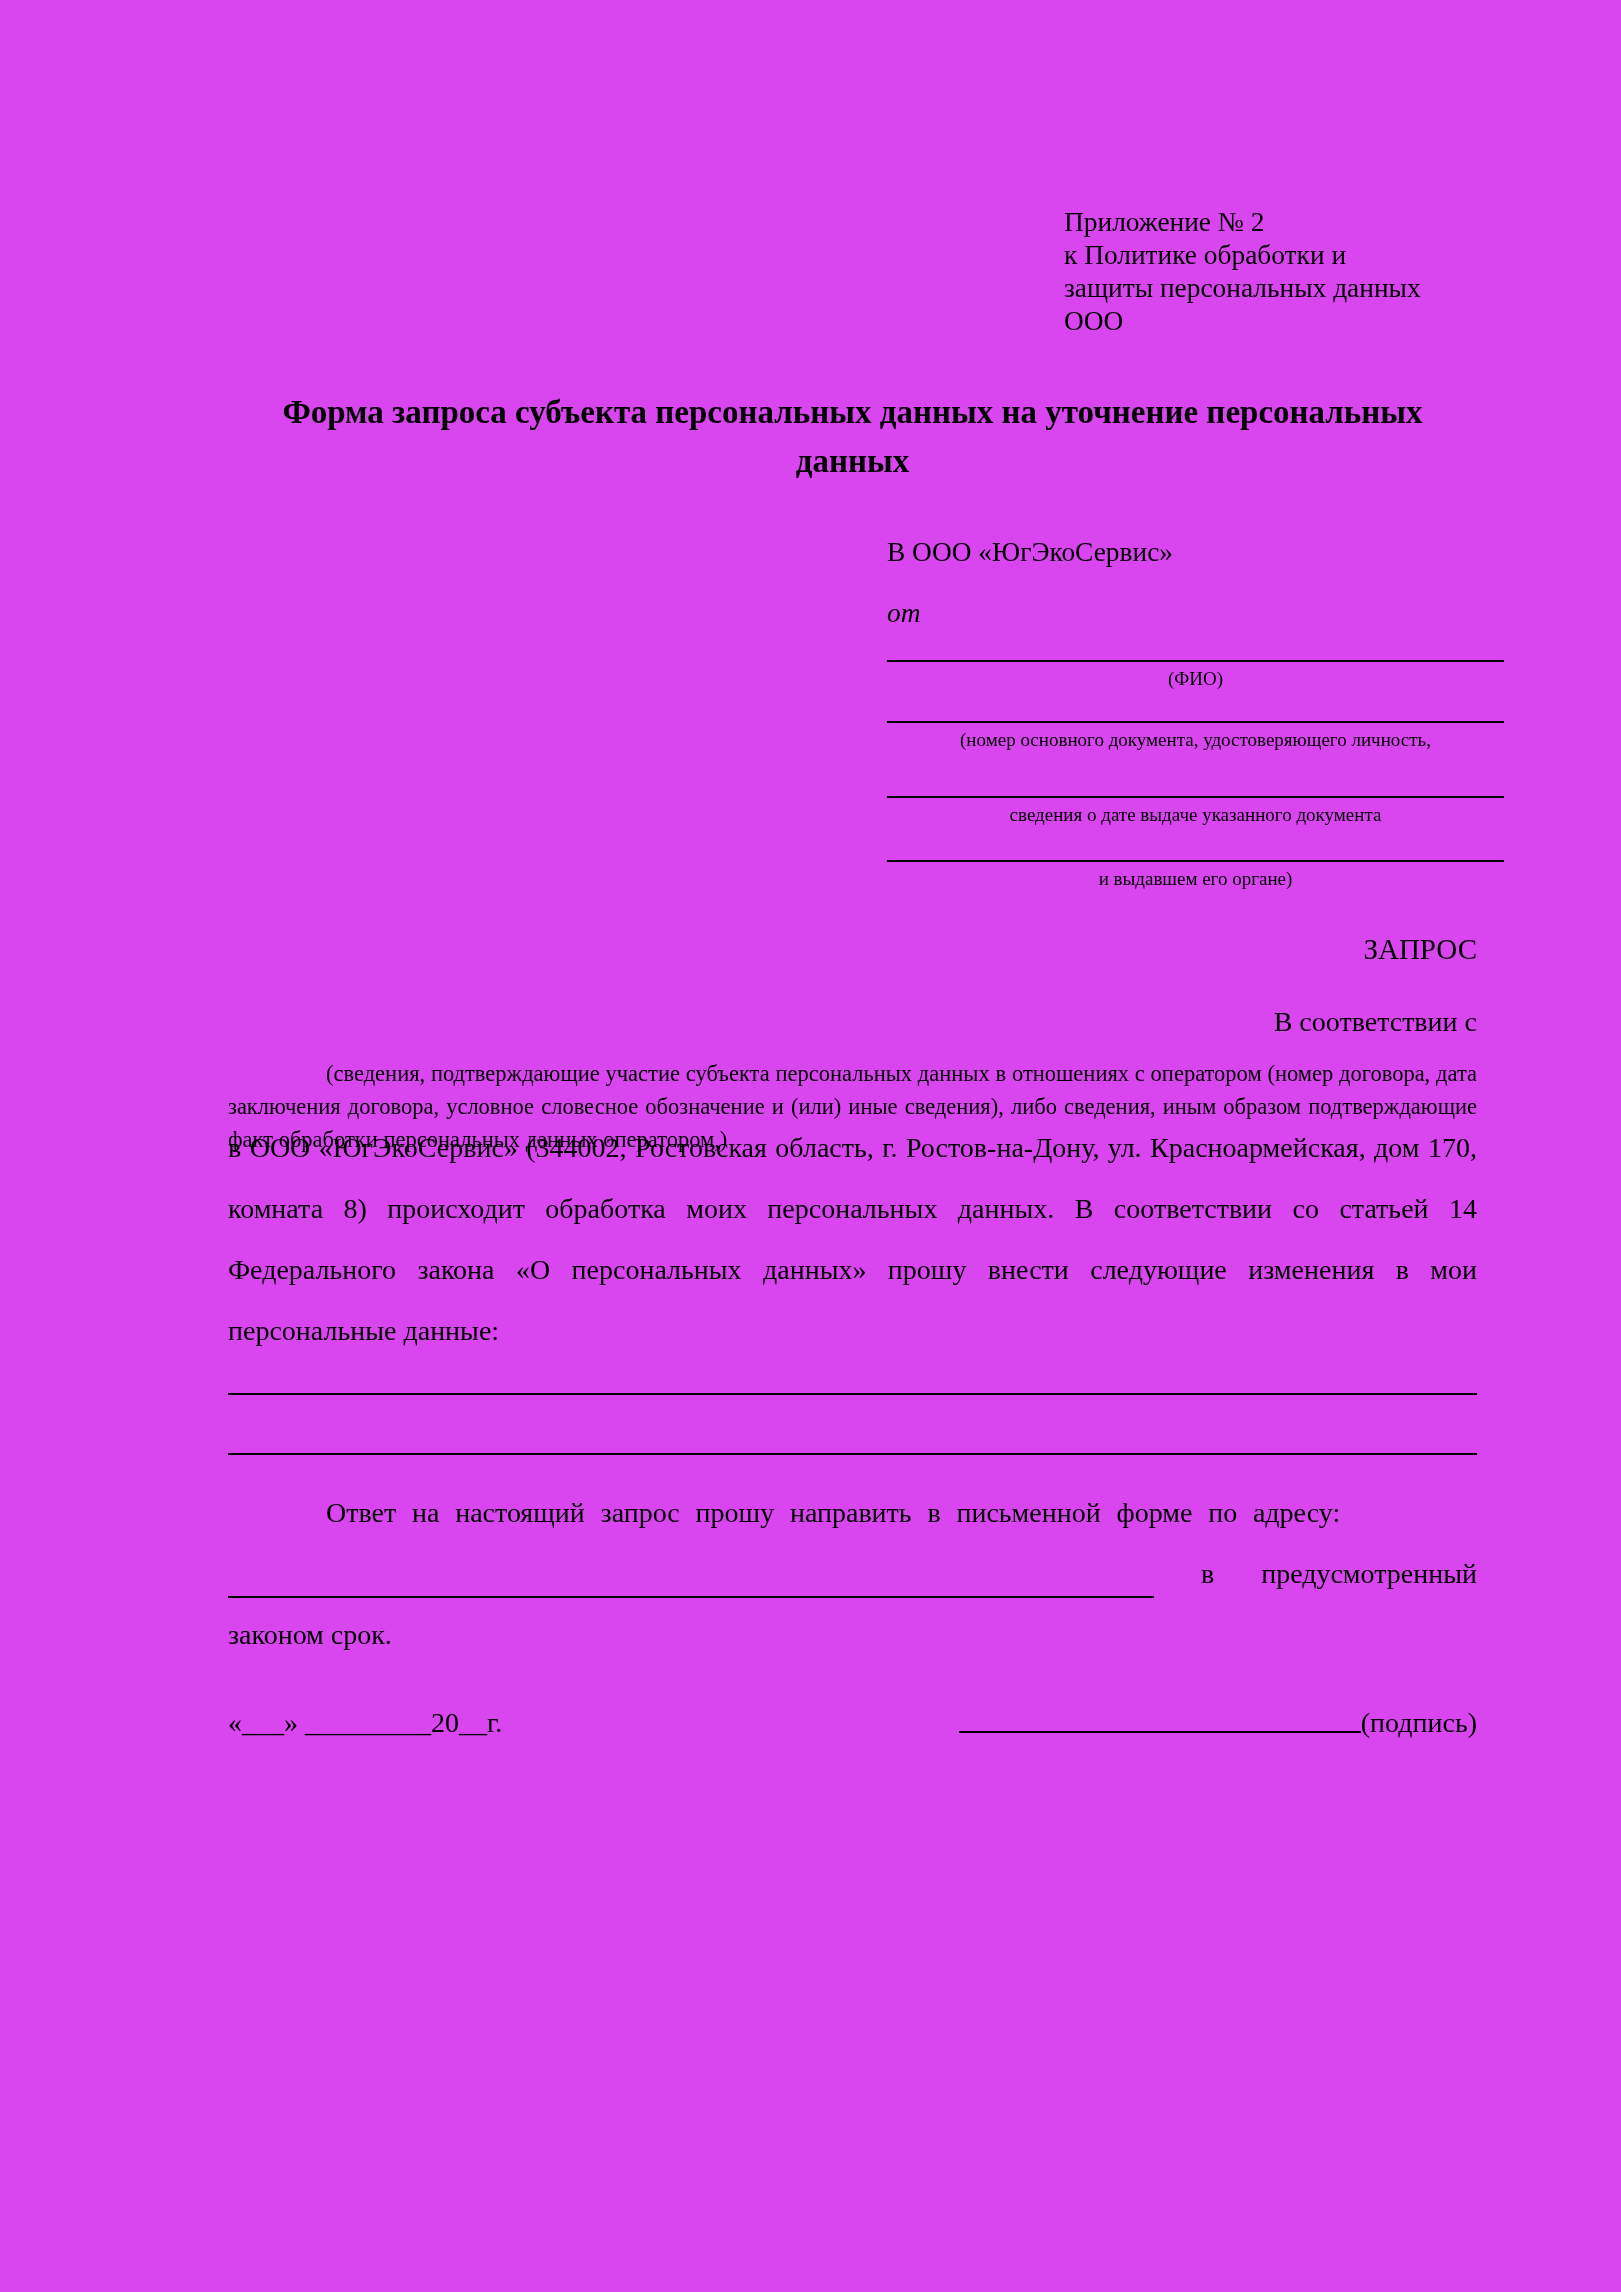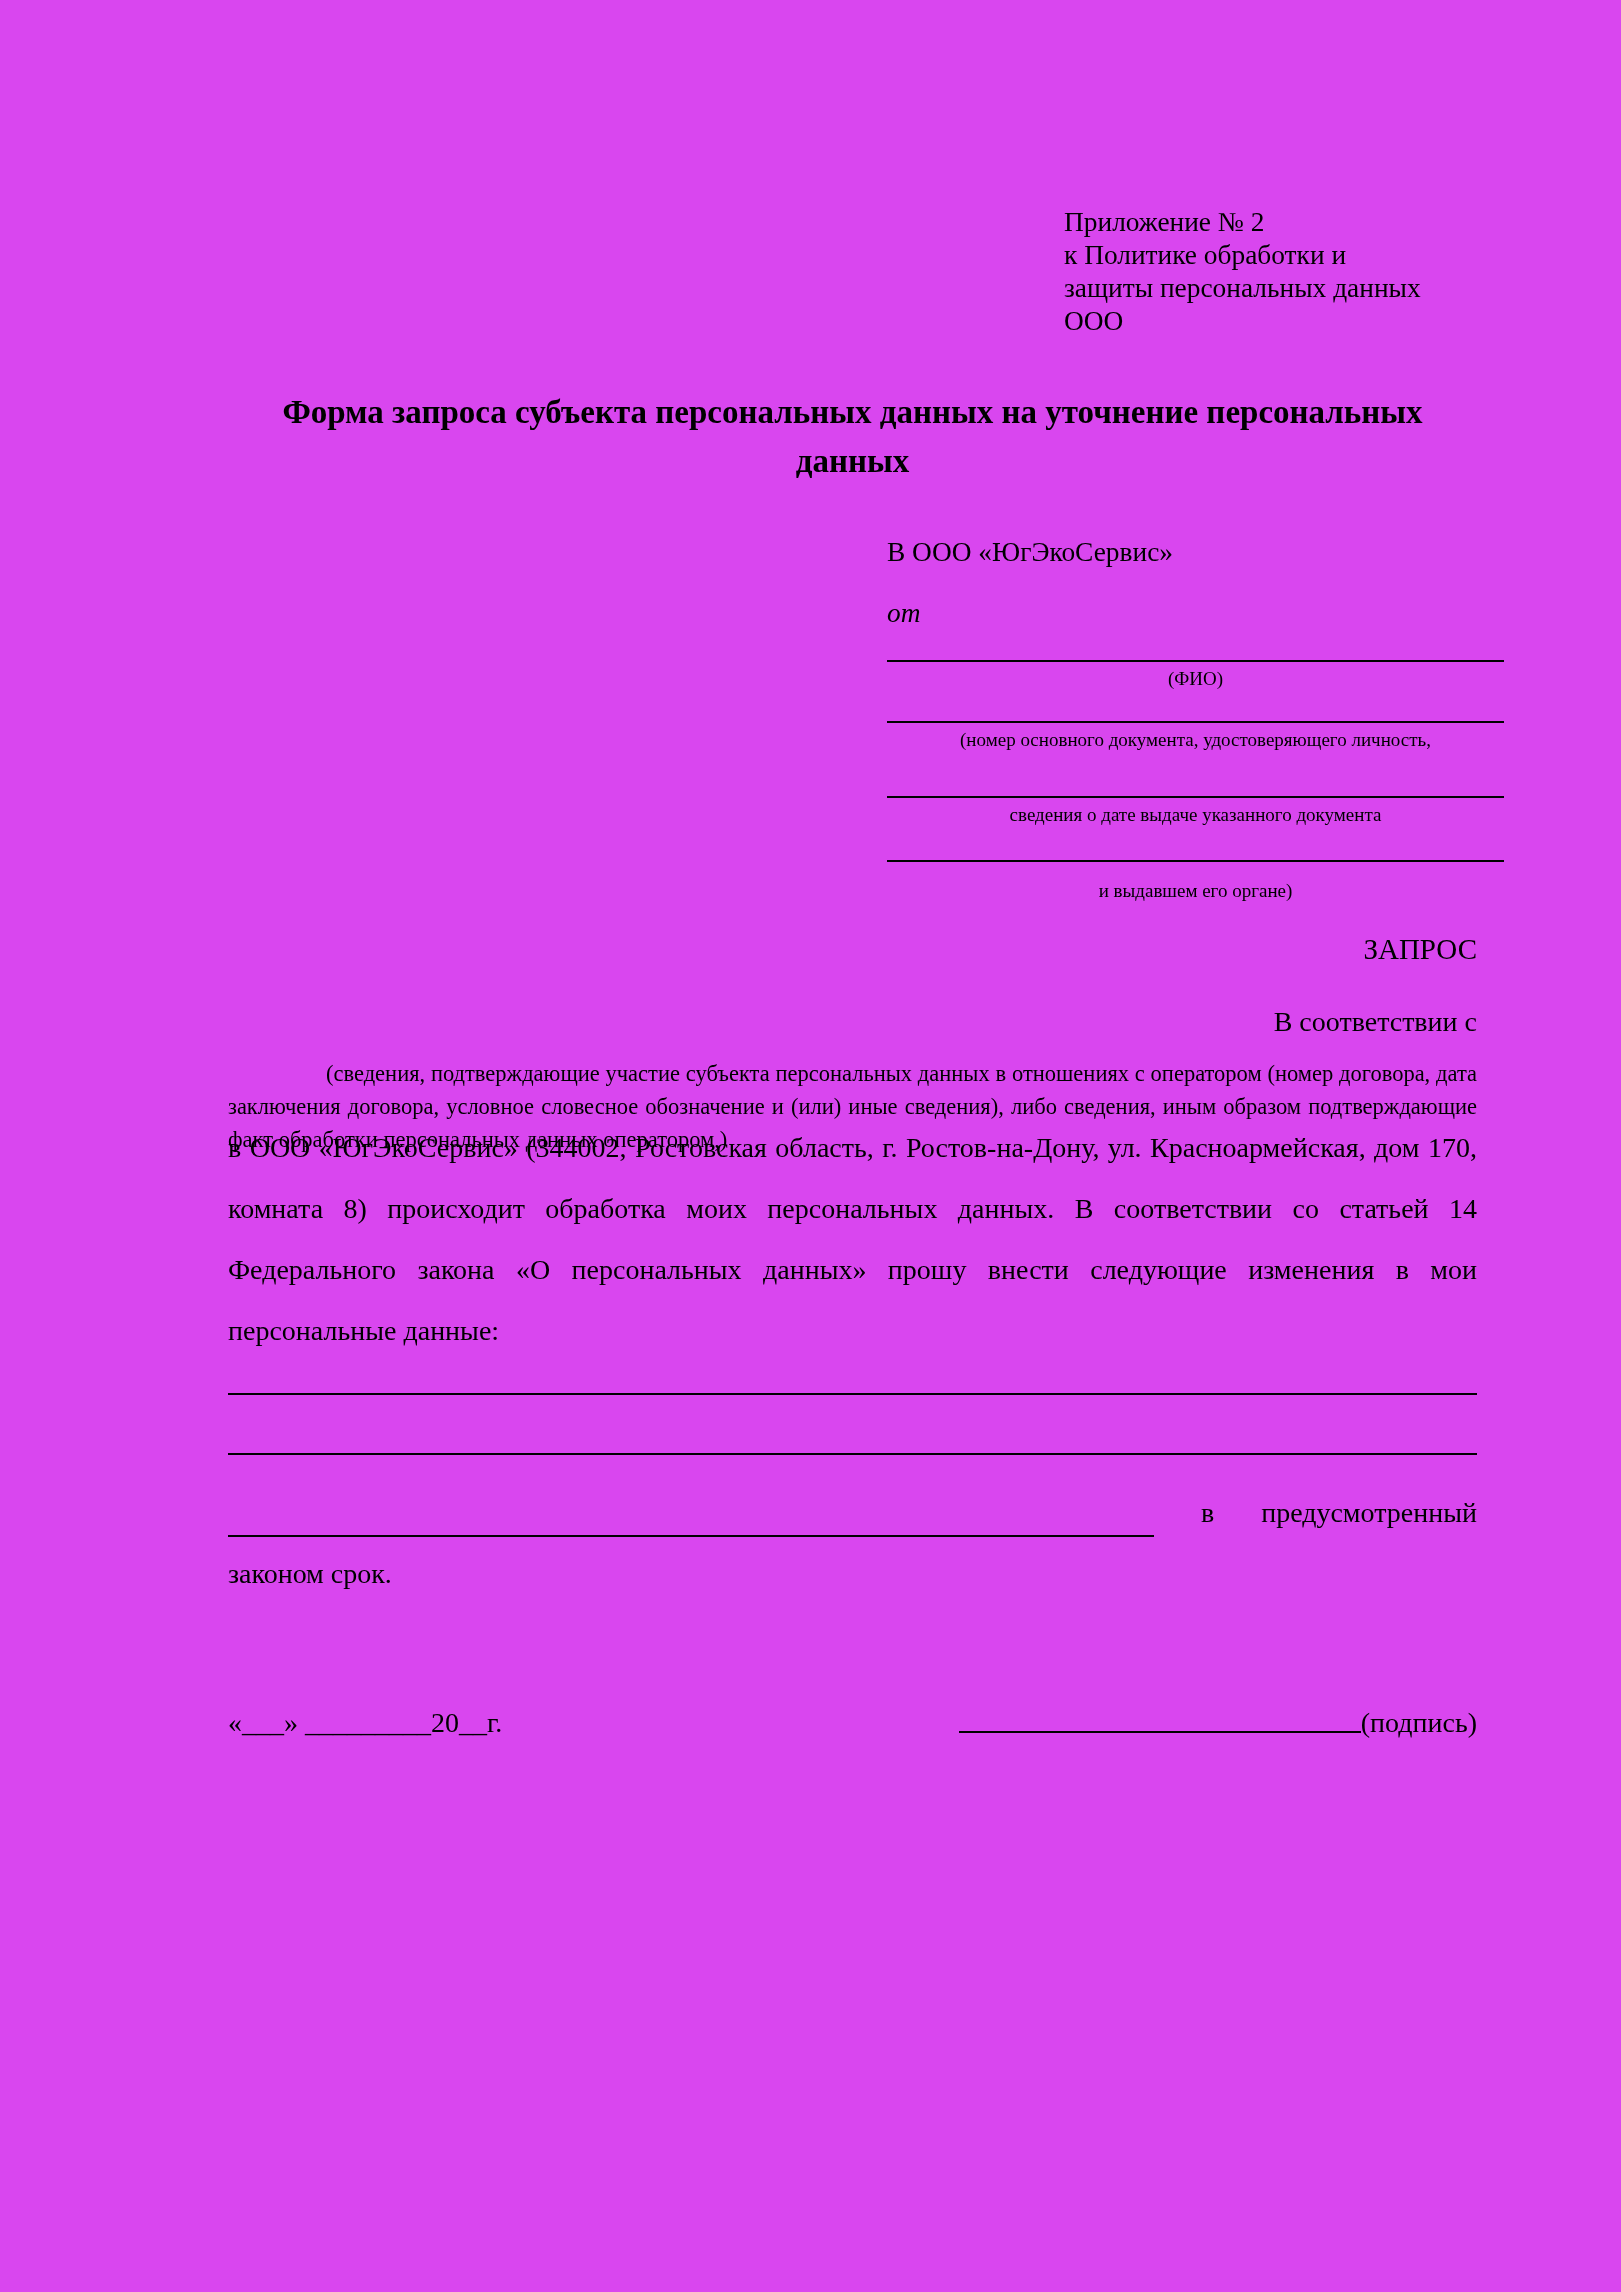--- a/index.html
+++ b/index.html
@@ -179,38 +179,39 @@
     <div class="abs blank-rule" style="top:123px;"></div>
     <div class="abs field-caption" style="top:129px;">(ФИО)</div>
 
     <div class="abs blank-rule" style="top:184px;"></div>
     <div class="abs field-caption" style="top:190px;">(номер основного документа, удостоверяющего личность,</div>
 
     <div class="abs blank-rule" style="top:259px;"></div>
     <div class="abs field-caption" style="top:265px;">сведения о дате выдаче указанного документа</div>
 
     <div class="abs blank-rule" style="top:323px;"></div>
-    <div class="abs field-caption" style="top:329px;margin-top:12px;">и выдавшем его органе)</div>
+    <div class="abs field-caption" style="top:329px;">и выдавшем его органе)</div>
   </div>
 
   <div class="request-heading">ЗАПРОС</div>
 
   <div class="accordance-row">
     <span class="prefix">В соответствии с</span>
     <span class="fill"></span>
   </div>
 
   <div class="footnote">(сведения, подтверждающие участие субъекта персональных данных в отношениях с оператором (номер договора, дата заключения договора, условное словесное обозначение и (или) иные сведения), либо сведения, иным образом подтверждающие факт обработки персональных данных оператором,)</div>
 
   <div class="body-par">в ООО «ЮгЭкоСервис» (344002, Ростовская область, г. Ростов-на-Дону, ул. Красноармейская, дом 170, комната 8) происходит обработка моих персональных данных. В соответствии со статьей 14 Федерального закона «О персональных данных» прошу внести следующие изменения в мои персональные данные:</div>
 
   <div class="changes-blank-1 blank-rule"></div>
   <div class="changes-blank-2 blank-rule"></div>
 
   <div class="answer-par">
+    <div class="l1">Ответ на настоящий запрос прошу направить в письменной форме по адресу:</div>
     <div class="l2">
       <span class="addr-fill"></span>
       <span>в</span>
       <span>предусмотренный</span>
     </div>
     <div class="l3">законом срок.</div>
   </div>
 
   <div class="date-row">
     <span>«___» _________20__г.</span>

